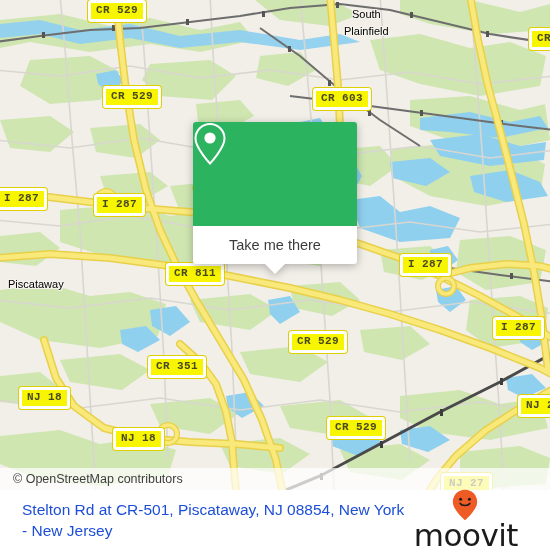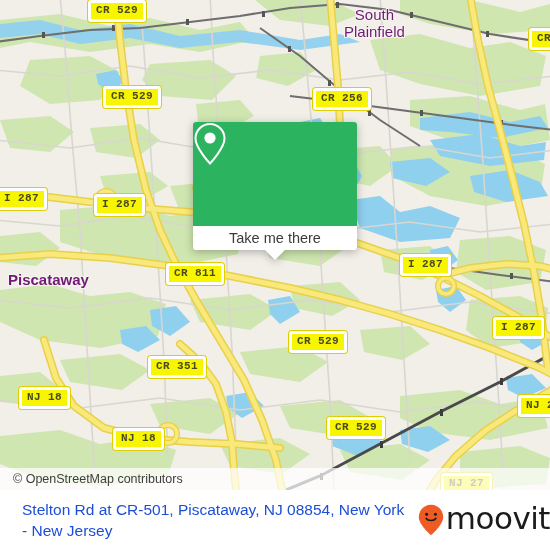--- a/index.html
+++ b/index.html
@@ -35,22 +35,22 @@
     white-space:nowrap;
     font-family:Liberation Mono, monospace;
   }
   .shield.inner{
     box-shadow:inset 0 0 0 1px #ffffff, 0 0 0 1px #ded000;
   }
 
   
   .place{
     position:absolute;
-    color:#701a75;
-    font-size:15px;
+    color:#000000;
+    font-size:11px;
     white-space:nowrap;
     font-family:"Liberation Sans", sans-serif;
     text-shadow:
       1px 0 0 #f6f4ef,-1px 0 0 #f6f4ef,0 1px 0 #f6f4ef,0 -1px 0 #f6f4ef,
       1px 1px 0 #f6f4ef,-1px -1px 0 #f6f4ef,1px -1px 0 #f6f4ef,-1px 1px 0 #f6f4ef;
   }
   .place.two-line{text-align:center;line-height:17px;}
 
   
   .popup{
@@ -62,21 +62,21 @@
   .popup-top{
     background:#2cb35f;
     height:104px;
     border-radius:3px 3px 0 0;
     display:flex;align-items:center;justify-content:center;
   }
   .pin-glyph{width:34px;height:44px;display:block;}
   .popup-bottom{
     background:#ffffff;
     border-radius:0 0 3px 3px;
-    height:24px;
+    height:38px;
     display:flex;align-items:center;justify-content:center;
     position:relative;
   }
   .popup-label{
     color:#3c3c3c;
     font-size:14.5px;
     font-family:"Liberation Sans", sans-serif;
     white-space:nowrap;
   }
   .popup-tail{
@@ -108,22 +108,23 @@
   }
   .footer-title{
     flex:1;
     padding-left:22px;padding-right:8px;
     color:#1d4ed8;
     font-size:15.5px;
     line-height:21px;
     font-family:"Liberation Sans", sans-serif;
   }
   .brand{
-    display:flex;align-items:flex-start;
-    padding-right:0;
+    display:flex;align-items:center;
+    padding-right:32px;
+    flex-direction:column;
   }
   .brand-mark{width:26px;height:32px;display:block;margin-right:2px;}
   .brand-word{
     color:#1b1b1b;
     font-size:31px;
     letter-spacing:-.5px;
     font-family:"DejaVu Sans", sans-serif;
     line-height:1;
     position:relative;top:-1px;
   }
@@ -300,26 +301,26 @@
         <circle cx="250" cy="228" r="8"></circle>
         <circle cx="168" cy="434" r="9"></circle>
         <circle cx="446" cy="286" r="8"></circle>
       </g>
     </svg>
 
     <div class="place two-line" style="left:344px;top:6px;">
       <div>South</div>
       <div>Plainfield</div>
     </div>
-    <div class="place" style="left:8px;top:271px;font-weight:bold;">Piscataway</div>
+    <div class="place" style="left:8px;top:278px;">Piscataway</div>
 
     <div class="shield inner" style="left:88px;top:0px;">CR 529</div>
     <div class="shield inner" style="left:489px;top:28px;margin-left:40px;">CR 604</div>
     <div class="shield inner" style="left:103px;top:86px;">CR 529</div>
-    <div class="shield inner" style="left:313px;top:88px;">CR 256</div>
+    <div class="shield inner" style="left:313px;top:88px;">CR 603</div>
     <div class="shield inner" style="left:-4px;top:188px;">I 287</div>
     <div class="shield inner" style="left:94px;top:194px;">I 287</div>
     <div class="shield inner" style="left:400px;top:254px;">I 287</div>
     <div class="shield inner" style="left:166px;top:263px;">CR 811</div>
     <div class="shield inner" style="left:493px;top:317px;">I 287</div>
     <div class="shield inner" style="left:289px;top:331px;">CR 529</div>
     <div class="shield inner" style="left:148px;top:356px;">CR 351</div>
     <div class="shield inner" style="left:19px;top:387px;">NJ 18</div>
     <div class="shield inner" style="left:518px;top:395px;">NJ 27</div>
     <div class="shield inner" style="left:113px;top:428px;">NJ 18</div>

